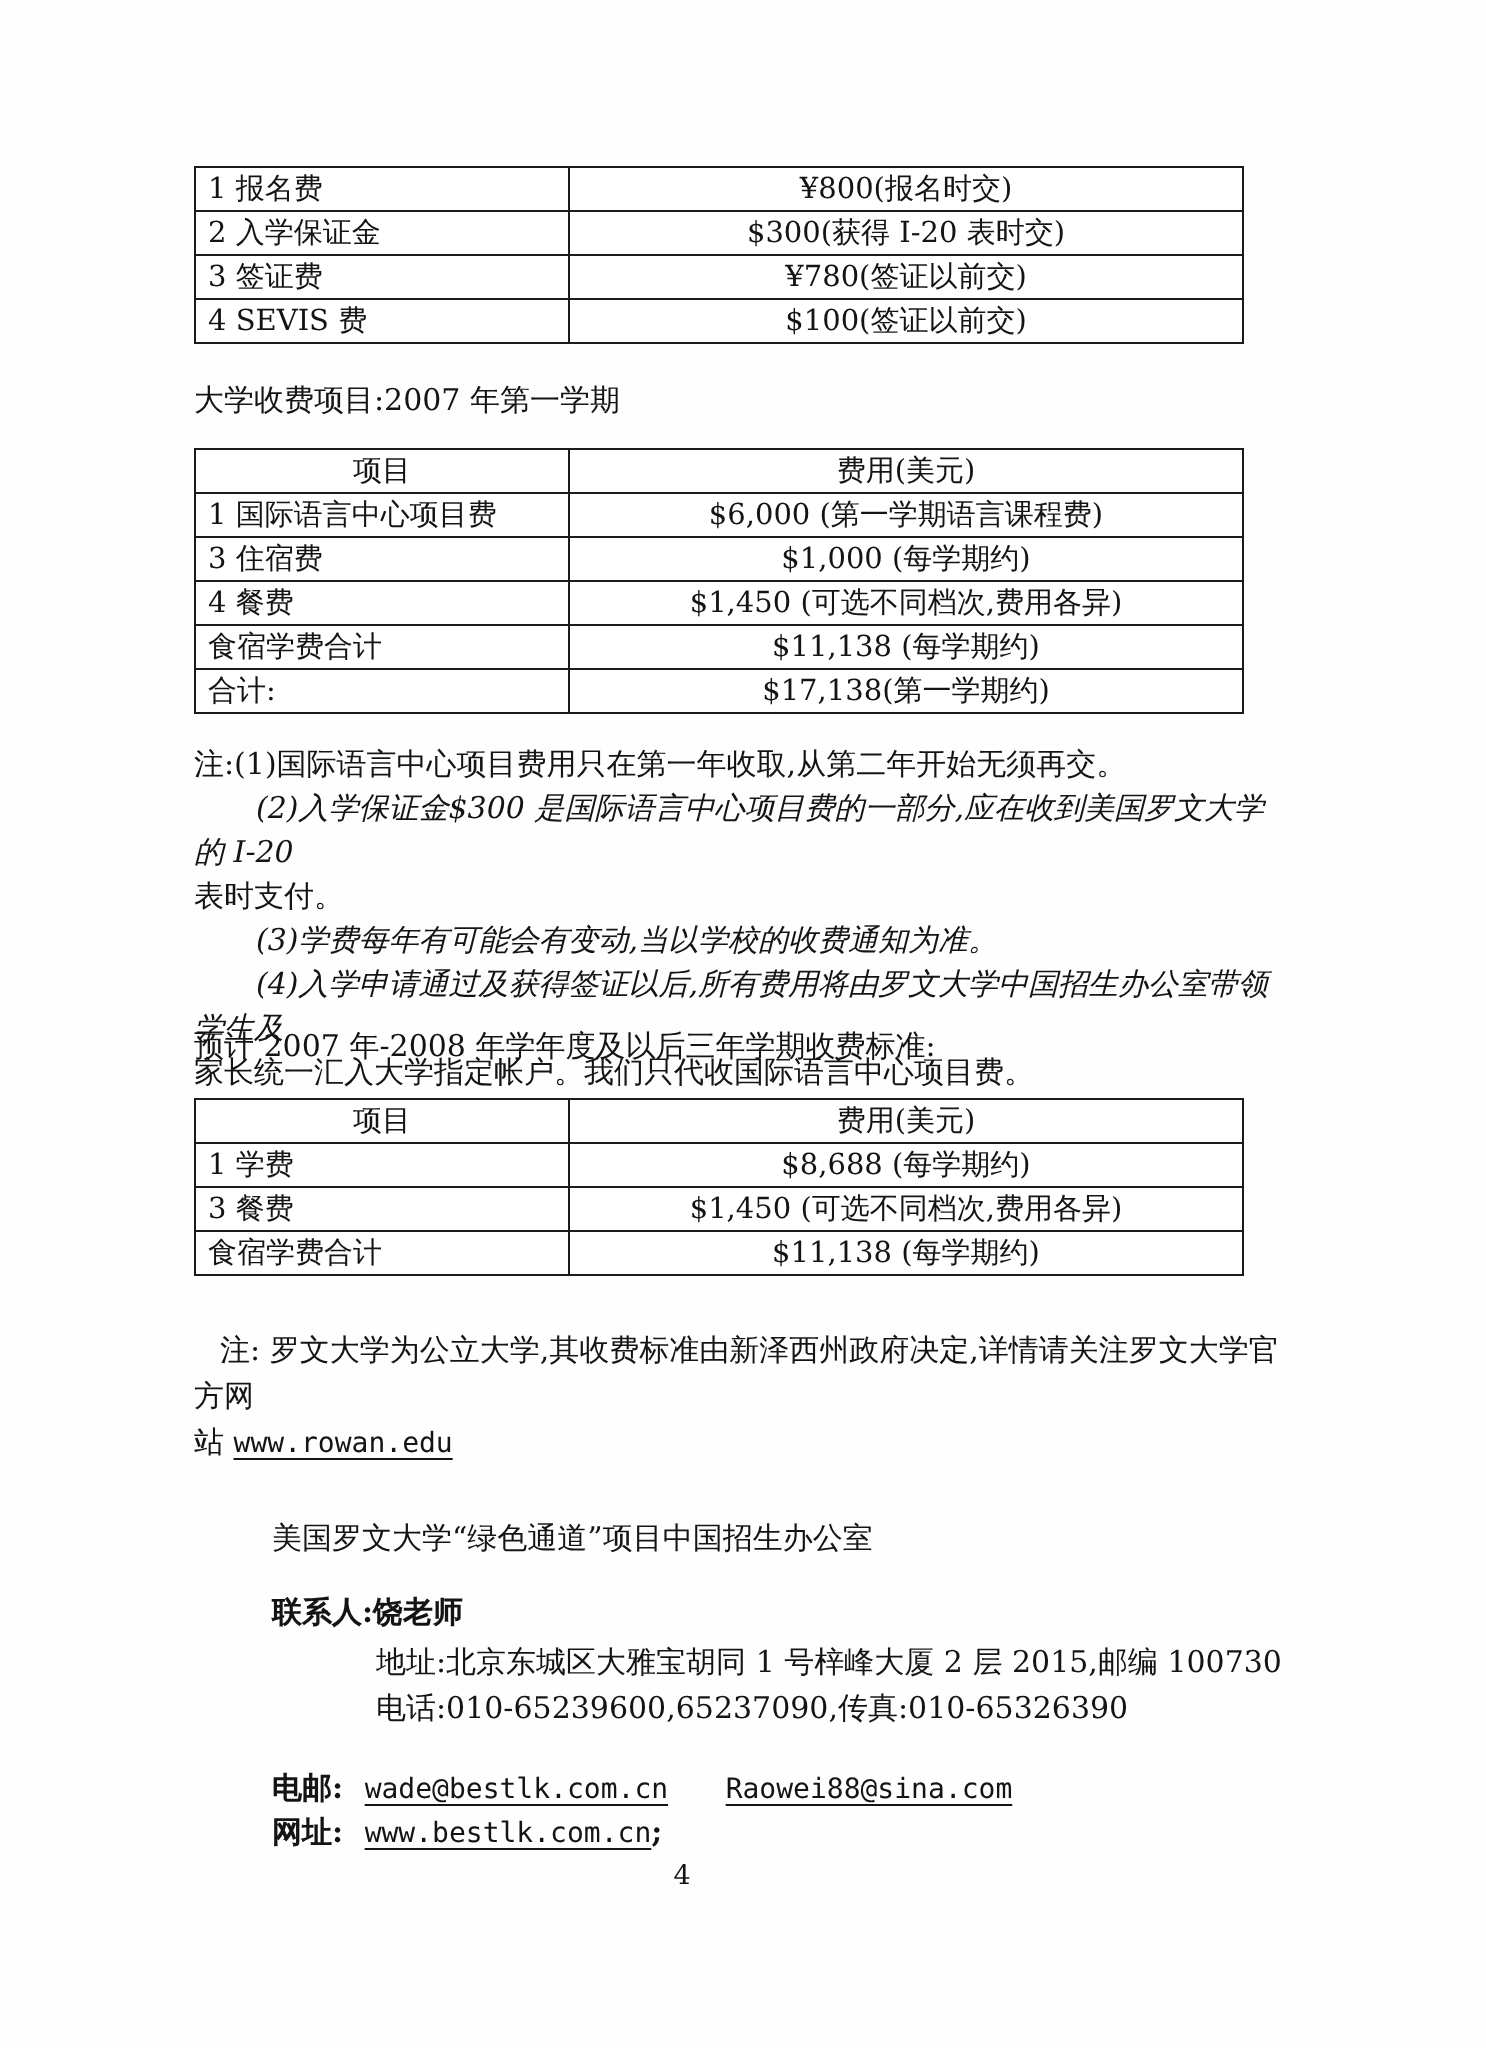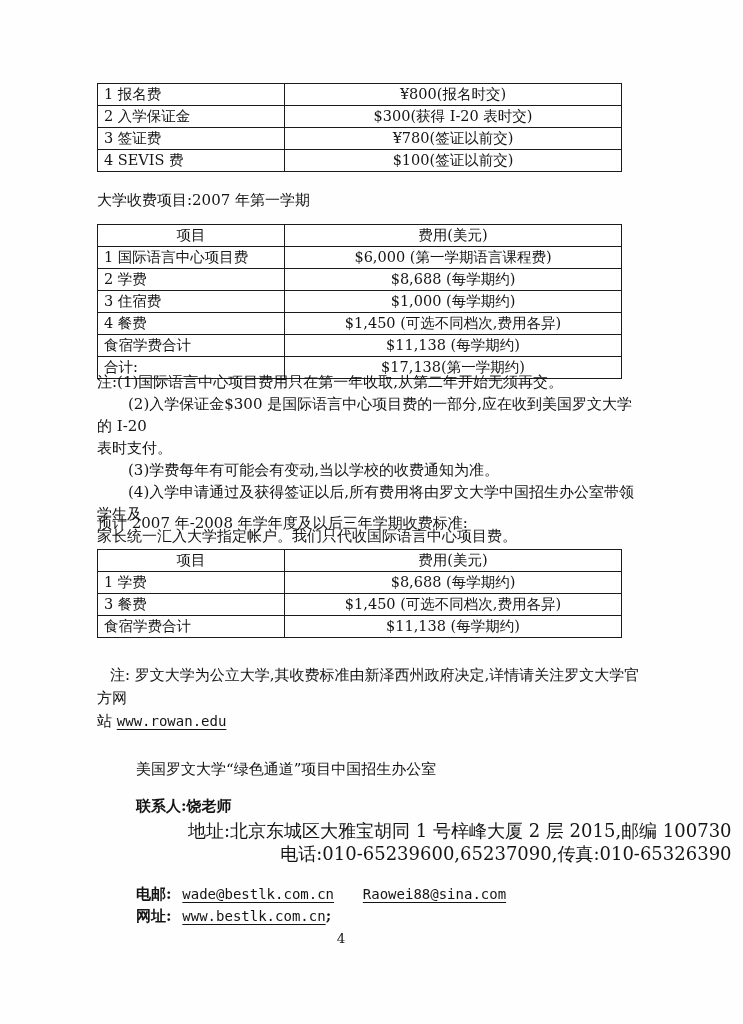--- a/index.html
+++ b/index.html
@@ -25,35 +25,35 @@
   col.c1 { width:187px; } col.c2 { width:337px; }
   .t1 td { height:19px; }
   .t2 td, .t2 th { height:17px; }
   .t3 td, .t3 th { height:19px; }
 
   .plain-heading { font-size:15px; margin:0; }
   .sec-heading   { font-size:16.5px; font-weight:bold; margin:0; letter-spacing:0.5px; }
 
   .notes { font-size:15px; line-height:22px; width:540px; }
   .notes p { margin:0; }
-  .ind { text-indent:31px; }
+  .ind { text-indent:31px;font-style:italic; }
 
   .note2 { font-size:15px; line-height:23px; width:545px; }
   .note2 p { margin:0; }
   .ind-sm { text-indent:13px; }
 
   .line { margin:0; font-size:15px; white-space:nowrap;text-align:center; }
   .b { font-weight:bold; }
   .mono { font-family:"DejaVu Sans Mono","Liberation Mono",monospace; font-size:14px; }
   .u { text-decoration:underline; text-underline-offset:3px; }
   .gap-left { margin-left:24px; }
   .gap-sm { margin-left:6px; }
 
   .contact-block { line-height:22.5px; }
-  .contact-block p { margin:0; font-size:18px; white-space:nowrap;text-align:right; }
+  .contact-block p { margin:0; font-size:15px; white-space:nowrap; }
 
   .pagenum { left:0; top:930px; width:682px; text-align:center; font-size:13.5px; }
 </style>
 </head>
 <body>
 
 <div class="page">
 
   <table class="doc-table t1 abs" style="left:97px; top:83px;">
     <colgroup>
@@ -88,24 +88,20 @@
         <col class="c2">
       </colgroup>
     <tbody>
       <tr>
         <th>项目</th>
         <th>费用(美元)</th>
       </tr>
       <tr>
         <td class="item">1 国际语言中心项目费</td>
         <td class="fee">$6,000 (第一学期语言课程费)</td>
-      </tr>
-      <tr>
-        <td class="item">2 学费</td>
-        <td class="fee">$8,688 (每学期约)</td>
       </tr>
       <tr>
         <td class="item">3 住宿费</td>
         <td class="fee">$1,000 (每学期约)</td>
       </tr>
       <tr>
         <td class="item">4 餐费</td>
         <td class="fee">$1,450 (可选不同档次,费用各异)</td>
       </tr>
       <tr>

